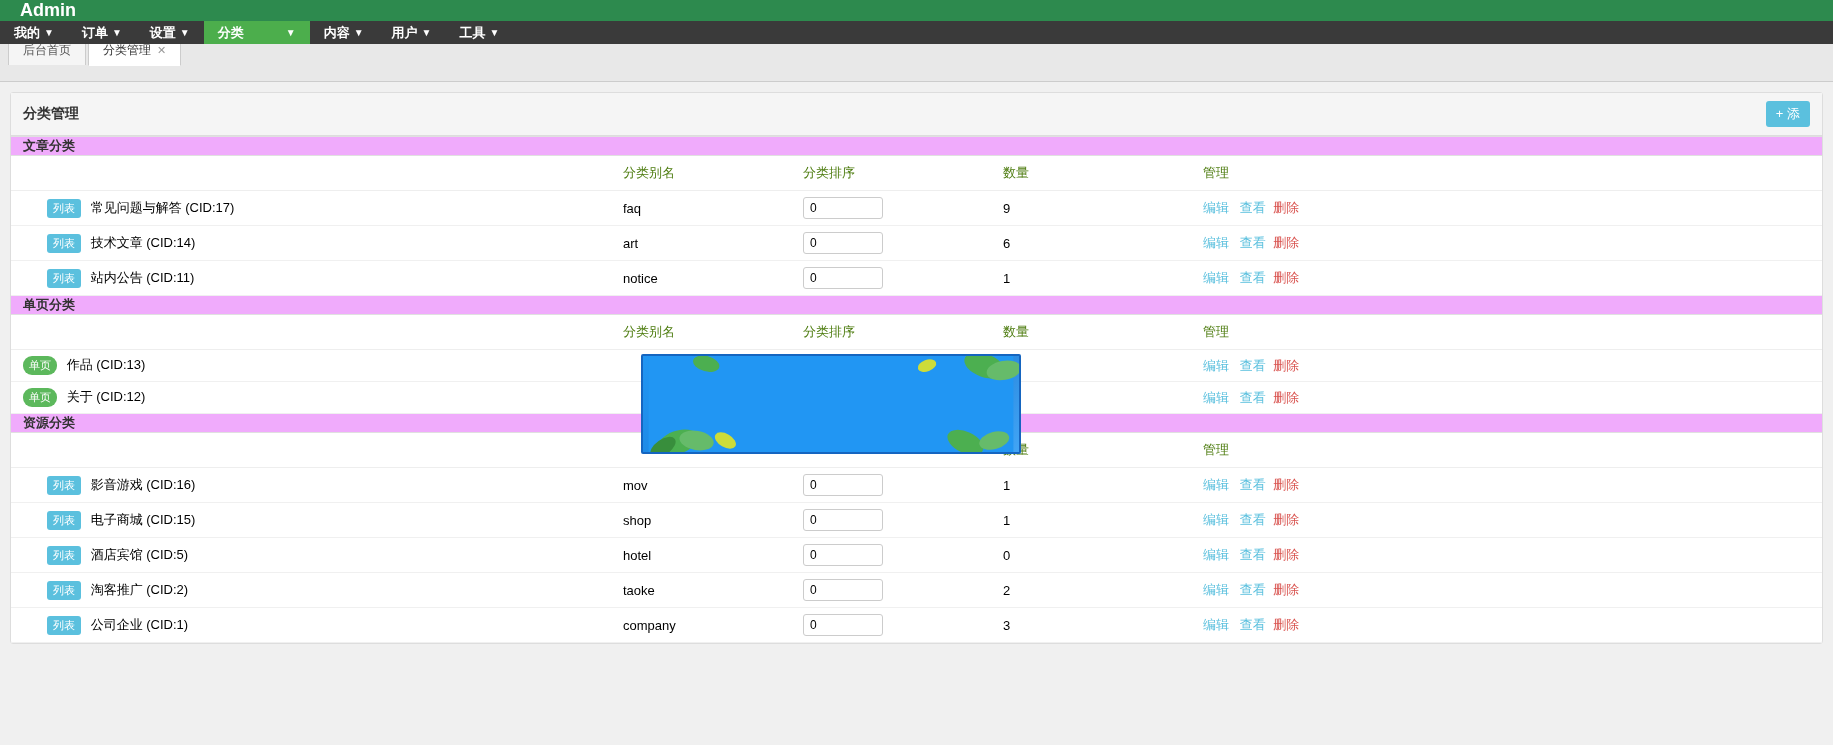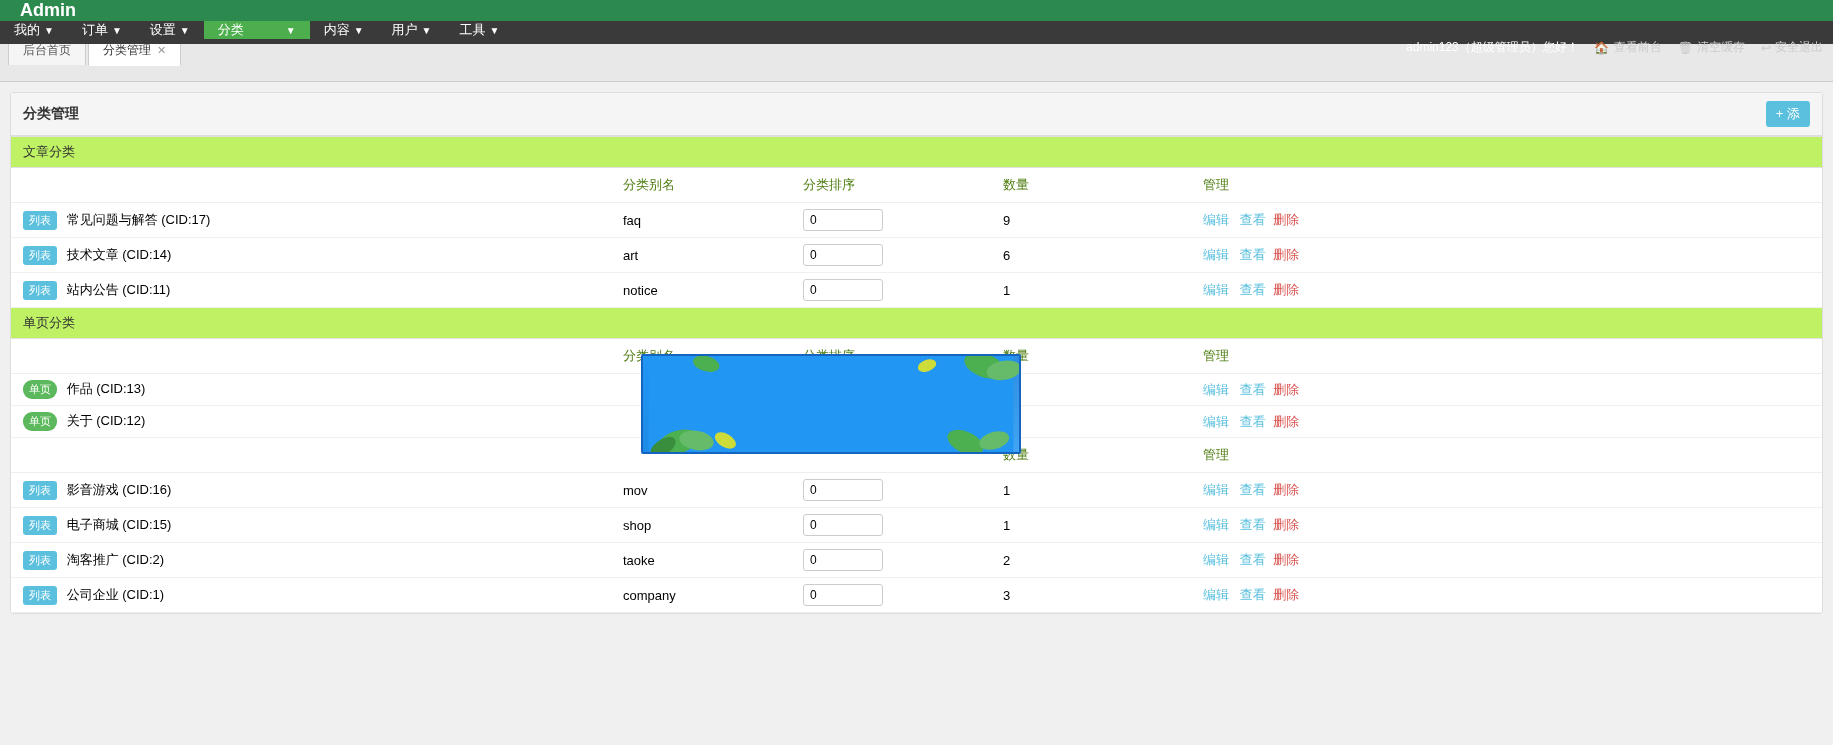--- a/index.html
+++ b/index.html
@@ -32,20 +32,21 @@
     }
     .nav-item {
       display: flex;
       align-items: center;
       padding: 0 14px;
       cursor: pointer;
       color: #fff;
       font-size: 13px;
       white-space: nowrap;
       position: relative;
+      font-weight: bold;
     }
     .nav-item.active { background: #4cae4c; gap: 38px; }
     .nav-item .arrow { margin-left: 4px; font-size: 10px; }
 
     .top-nav .right-section {
       display: flex;
       align-items: center;
       padding: 0 10px;
       color: #ccc;
       font-size: 12px;
@@ -145,37 +146,37 @@
       font-weight: normal;
       border-bottom: 1px solid #eee;
     }
     .cat-table td {
       padding: 6px 12px;
       border-bottom: 1px solid #f0f0f0;
       vertical-align: middle;
     }
 
     .section-row td {
-      background: #bef264;
-      font-weight: normal;
+      background: #f0abfc;
+      font-weight: bold;
       color: #333;
-      padding: 6px 12px;
+      padding: 0 12px;
       border-top: 1px solid #e0e0e0;
       border-bottom: 1px solid #e0e0e0;
     }
 
     .badge {
       display: inline-block;
       padding: 2px 6px;
       border-radius: 3px;
       color: #fff;
       font-size: 11px;
       margin-right: 6px;
     }
-    .badge-list { background: #5bc0de; }
+    .badge-list { background: #5bc0de; margin-left: 24px; }
     .badge-page { background: #5cb85c; border-radius: 9px; }
     .badge-video { background: #777; }
 
     .input-order {
       border: 1px solid #ccc;
       border-radius: 3px;
       padding: 3px 6px;
       width: 80px;
       font-size: 12px;
     }
@@ -243,35 +244,20 @@
     </div>
     <div class="nav-item">
       <span>用户</span>
       <span class="arrow">▼</span>
     </div>
     <div class="nav-item">
       <span>工具</span>
       <span class="arrow">▼</span>
     </div>
   </div>
-  <div class="right-section">
-    <span class="user-info">admin123（超级管理员）您好！</span>
-    <a>
-      <span>🏠</span>
-      <span>查看前台</span>
-    </a>
-    <a>
-      <span>🗑</span>
-      <span>清空缓存</span>
-    </a>
-    <a>
-      <span>↩</span>
-      <span>安全退出</span>
-    </a>
-  </div>
 </div>
 
 <div class="tab-bar">
   <div class="tab">
     <span>后台首页</span>
   </div>
   <div class="tab active">
     <span>分类管理</span>
     <span class="close-x">✕</span>
   </div>
@@ -373,20 +359,23 @@
           <td></td>
           <td></td>
           <td></td>
           <td>
             <a class="action-edit">编辑</a>
             <a class="action-view">查看</a>
             <a class="action-del">删除</a>
           </td>
         </tr>
 
+        <tr class="section-row">
+          <td colspan="5">资源分类</td>
+        </tr>
         <tr>
           <th class="col-name"></th>
           <th class="col-alias"></th>
           <th class="col-order"></th>
           <th class="col-count">数量</th>
           <th class="col-manage">管理</th>
         </tr>
         <tr>
           <td>
             <span class="badge badge-list">列表</span>
@@ -411,20 +400,34 @@
           <td>1</td>
           <td>
             <a class="action-edit">编辑</a>
             <a class="action-view">查看</a>
             <a class="action-del">删除</a>
           </td>
         </tr>
         <tr>
           <td>
             <span class="badge badge-list">列表</span>
+            <span>酒店宾馆 (CID:5)</span>
+          </td>
+          <td>hotel</td>
+          <td><input class="input-order" type="text" value="0" style=""></td>
+          <td>0</td>
+          <td>
+            <a class="action-edit">编辑</a>
+            <a class="action-view">查看</a>
+            <a class="action-del">删除</a>
+          </td>
+        </tr>
+        <tr>
+          <td>
+            <span class="badge badge-list">列表</span>
             <span>淘客推广 (CID:2)</span>
           </td>
           <td>taoke</td>
           <td><input class="input-order" type="text" value="0" style=""></td>
           <td>2</td>
           <td>
             <a class="action-edit">编辑</a>
             <a class="action-view">查看</a>
             <a class="action-del">删除</a>
           </td>

